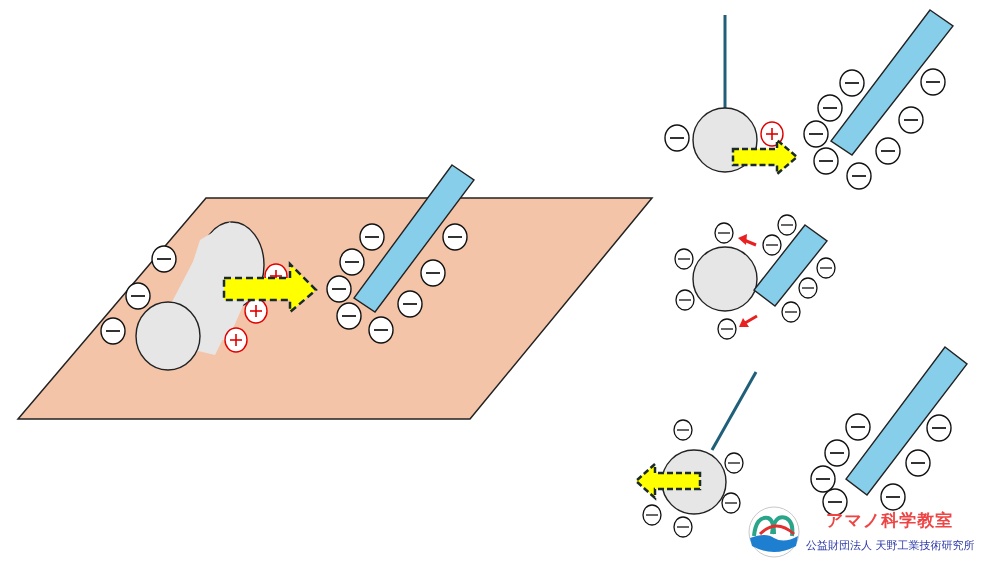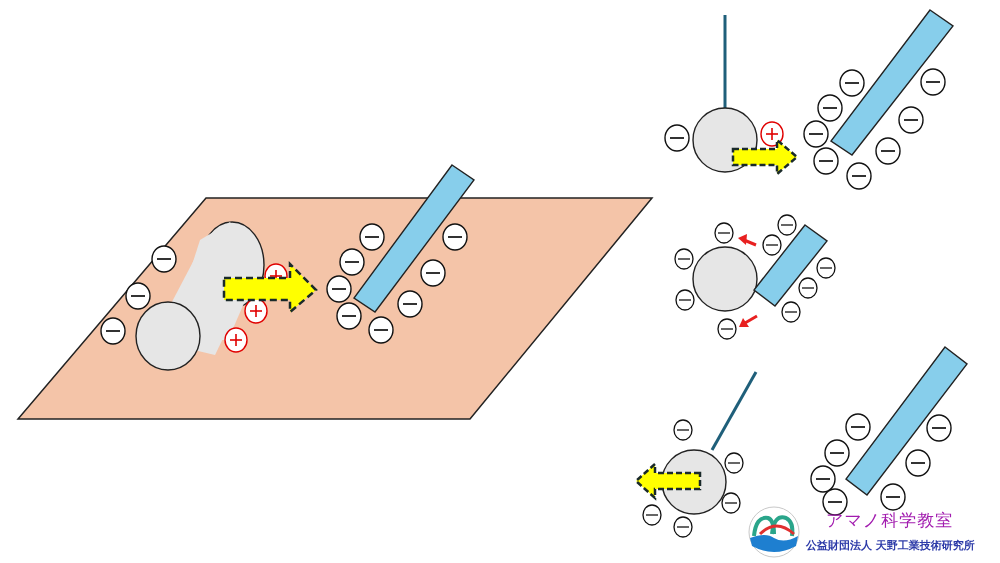--- a/index.html
+++ b/index.html
@@ -1,20 +1,20 @@
 <!DOCTYPE html>
 <html><head>
 <meta charset="utf-8">
 <style>
   html, body { margin:0; padding:0; background:#ffffff; }
   body { width:1000px; height:563px; position:relative; overflow:hidden; font-family:"DejaVu Sans", sans-serif; }
   svg.stage { position:absolute; left:0; top:0; }
   .brand { position:absolute; left:748px; top:505px; width:252px; height:58px; }
-  .brand .title { position:absolute; left:78px; top:4px; font-size:17px; font-weight:normal; color:#a21caf; letter-spacing:1px; white-space:nowrap; }
-  .brand .sub { position:absolute; left:58px; top:33px; font-size:11px; font-weight:bold; color:#2c3aa8; white-space:nowrap; }
+  .brand .title { position:absolute; left:78px; top:4px; font-size:17px; font-weight:bold; color:#ef4444; letter-spacing:1px; white-space:nowrap; }
+  .brand .sub { position:absolute; left:58px; top:33px; font-size:11px; font-weight:normal; color:#2c3aa8; white-space:nowrap; }
 </style>
 </head>
 <body>
 
 <svg class="stage" width="1000" height="563" viewBox="0 0 1000 563">
   <defs>
     <g id="neg">
       <ellipse cx="0" cy="0" rx="12" ry="13" fill="#ffffff" stroke="#111" stroke-width="1.4"></ellipse>
       <line x1="-7" y1="0" x2="7" y2="0" stroke="#333" stroke-width="2"></line>
     </g>

